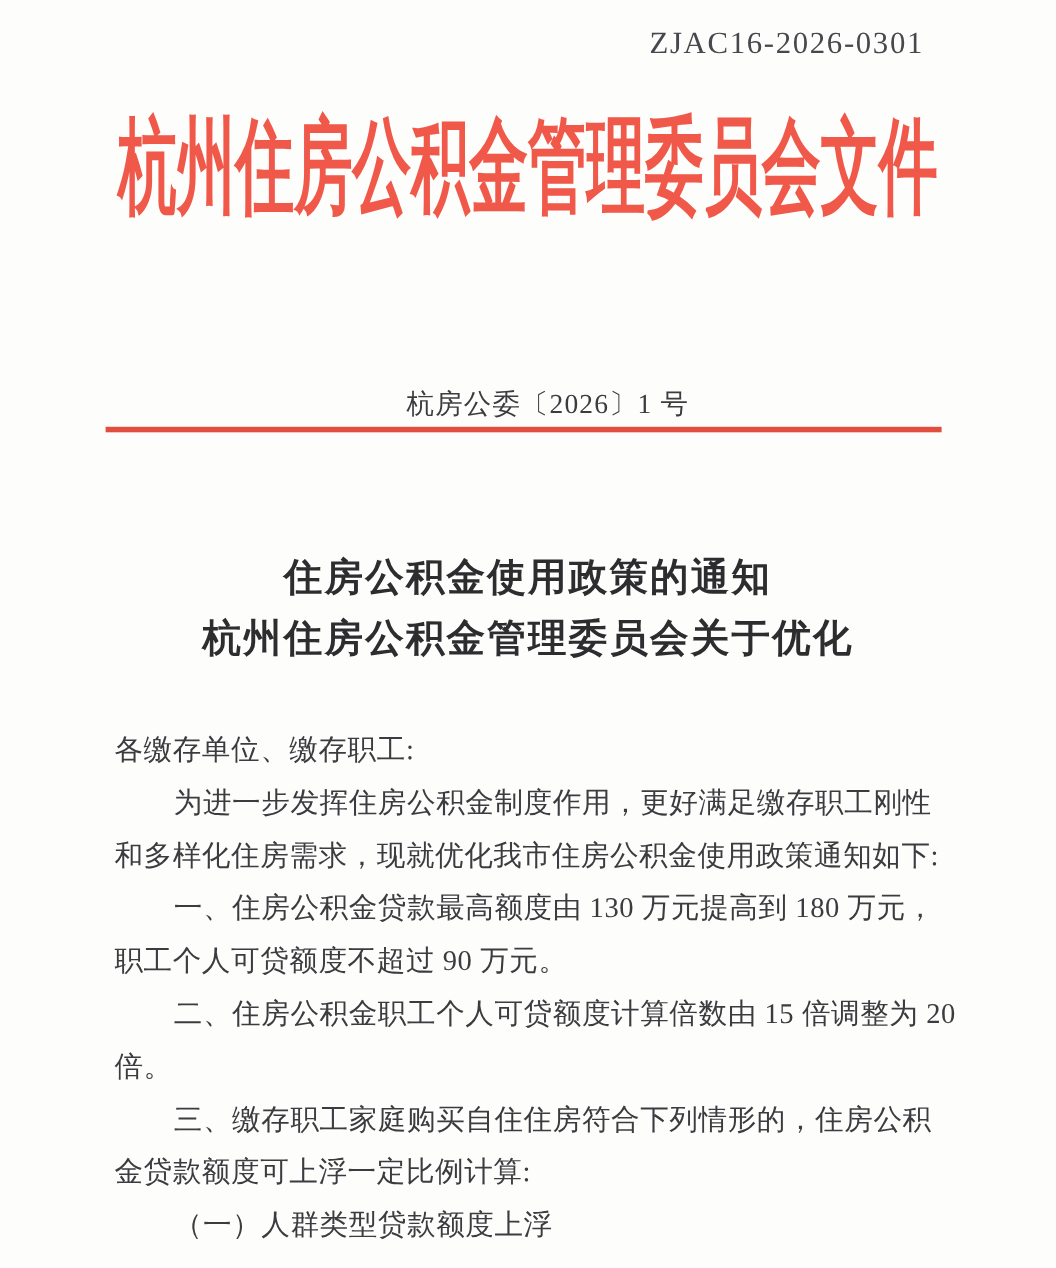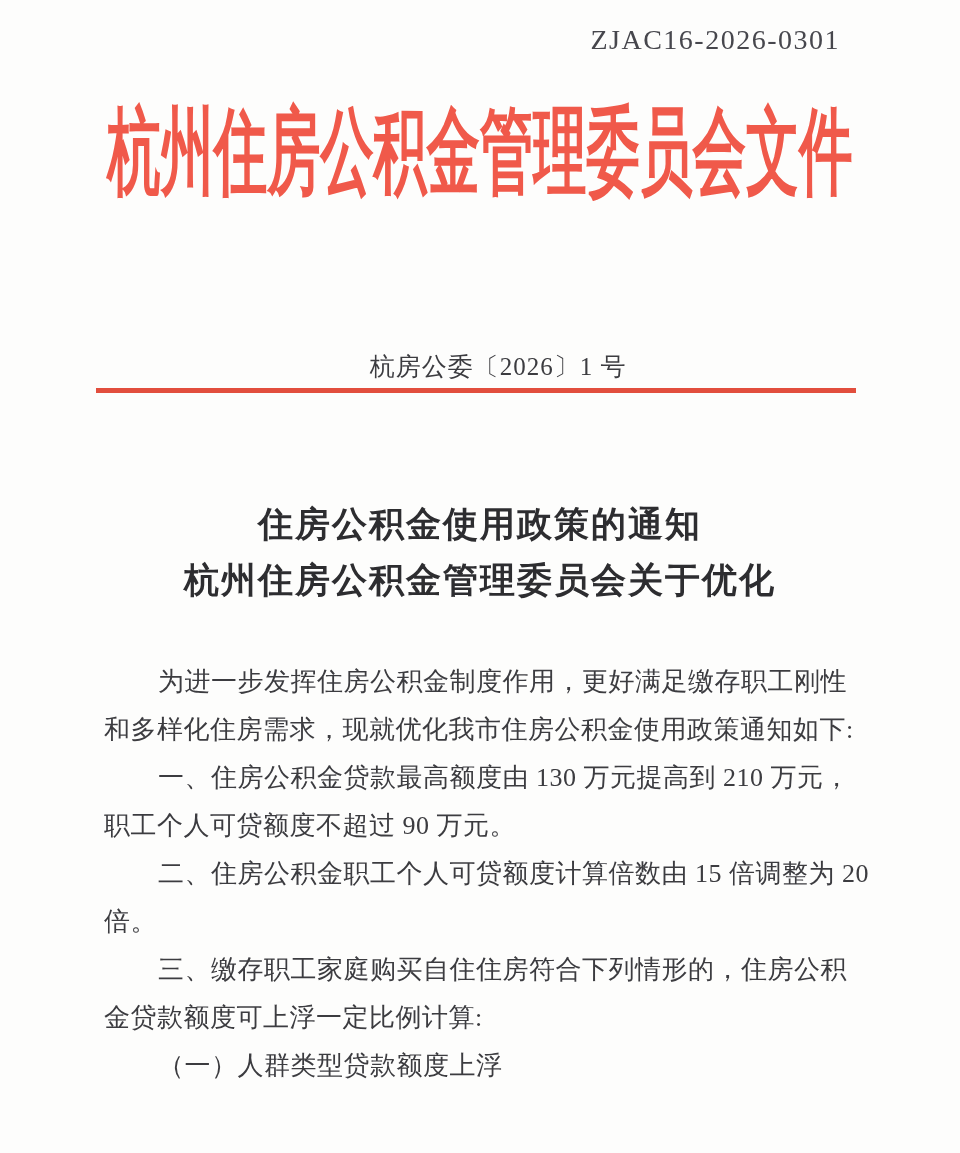--- a/index.html
+++ b/index.html
@@ -110,23 +110,24 @@
   <div class="doc-number">杭房公委〔2026〕1 号</div>
 
   <div class="red-rule"></div>
 
   <div class="doc-title">
     <div>住房公积金使用政策的通知</div>
     <div>杭州住房公积金管理委员会关于优化</div>
   </div>
 
   <div class="doc-body">
+      <div class="body-line">各缴存单位、缴存职工:</div>
       <div class="body-line indent">为进一步发挥住房公积金制度作用，更好满足缴存职工刚性</div>
       <div class="body-line">和多样化住房需求，现就优化我市住房公积金使用政策通知如下:</div>
-      <div class="body-line indent">一、住房公积金贷款最高额度由 130 万元提高到 210 万元，</div>
+      <div class="body-line indent">一、住房公积金贷款最高额度由 130 万元提高到 180 万元，</div>
       <div class="body-line">职工个人可贷额度不超过 90 万元。</div>
       <div class="body-line indent">二、住房公积金职工个人可贷额度计算倍数由 15 倍调整为 20</div>
       <div class="body-line">倍。</div>
       <div class="body-line indent">三、缴存职工家庭购买自住住房符合下列情形的，住房公积</div>
       <div class="body-line">金贷款额度可上浮一定比例计算:</div>
       <div class="body-line indent">（一）人群类型贷款额度上浮</div>
     </div>
 
 </div>
 

